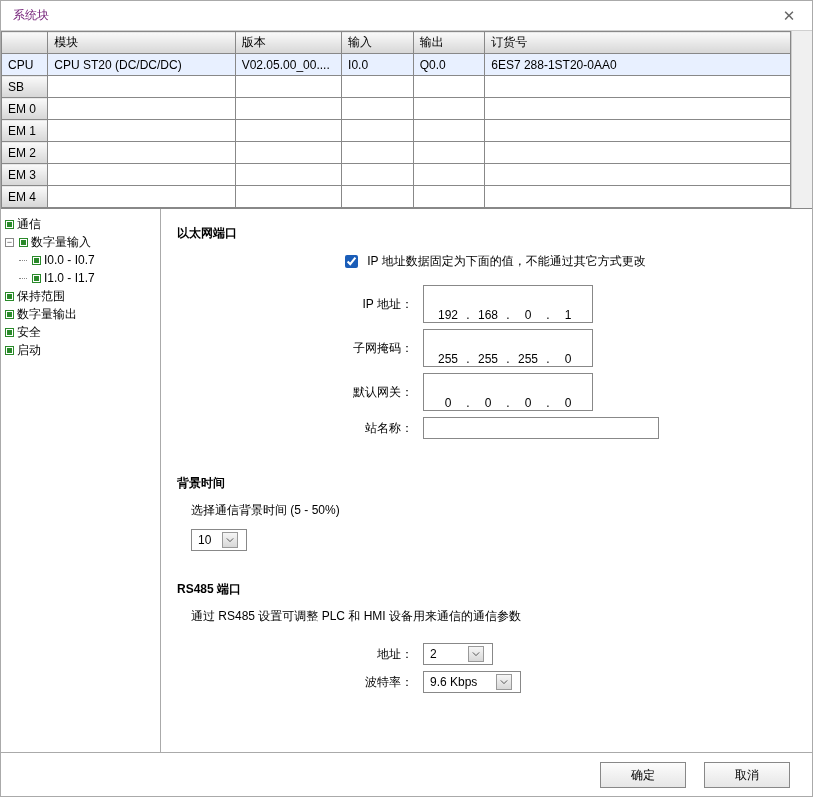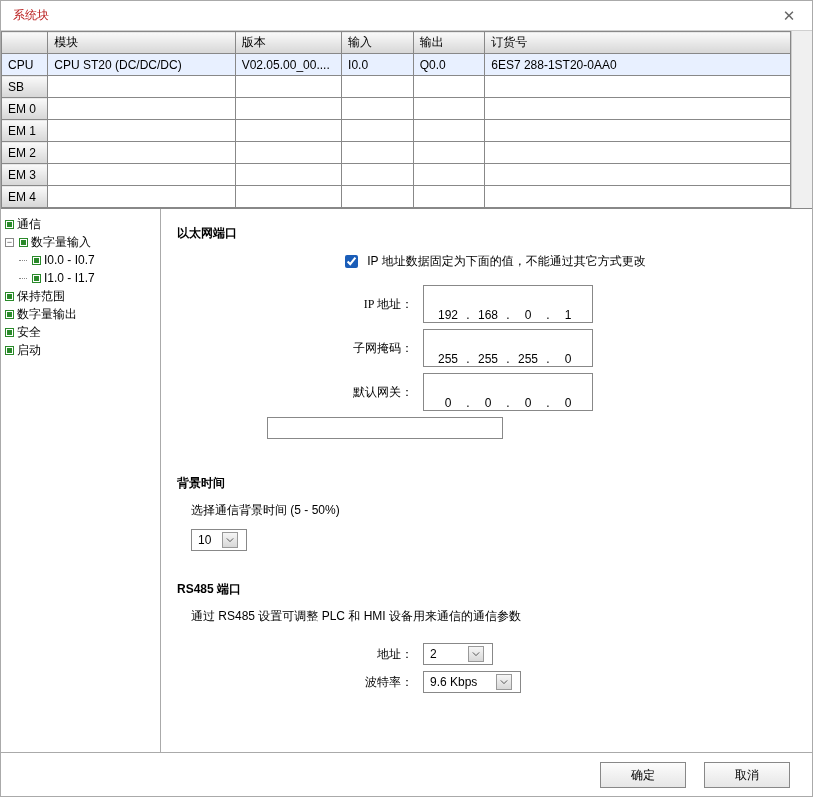--- a/index.html
+++ b/index.html
@@ -1,19 +1,19 @@
 <!DOCTYPE html>
 <html><head>
 <meta charset="utf-8">
 <style>
   * { box-sizing: border-box; }
   html, body { margin:0; padding:0; font-family: "Microsoft YaHei", Tahoma, Arial, sans-serif; font-size:12px; color:#000; background:#fff; height:100%; }
   .dialog { width:813px; height:797px; border:1px solid #aaa; background:#fff; display:flex; flex-direction:column; position:relative; }
   .titlebar { height:30px; border-bottom:1px solid #d0d0d0; display:flex; align-items:center; padding:0 8px; }
-  .titlebar .title { flex:1; padding-left:4px; color:#b91c1c; }
+  .titlebar .title { flex:1; padding-left:4px; color:#701a75; }
   .close-x { width:30px; text-align:center; color:#666; cursor:pointer; font-size:15px; }
   .module-area { border-bottom:1px solid #888; display:flex; }
   table.modules { border-collapse:collapse; width:100%; }
   table.modules th, table.modules td { border:1px solid #888; height:22px; padding:0 6px; font-weight:normal; text-align:left; white-space:nowrap; overflow:hidden; }
   table.modules th { background:linear-gradient(#fafafa,#d6d6d6); }
   table.modules td.rowhdr { background:linear-gradient(#fafafa,#d6d6d6); width:40px; }
   table.modules tr.selected td { background:#e8f0ff; }
   col.c0{width:44px;} col.c1{width:178px;} col.c2{width:98px;} col.c3{width:68px;} col.c4{width:68px;} col.c5{width:290px;}
   .vscroll { width:22px; background:#f0f0f0; border-left:1px solid #ccc; }
   .body-area { flex:1; display:flex; border-top:0; min-height:0; }
@@ -22,21 +22,21 @@
   .tree .indent1 { padding-left:14px; }
   .tree .toggle { width:9px; height:9px; border:1px solid #888; display:inline-flex; align-items:center; justify-content:center; font-size:9px; line-height:7px; color:#555; margin-right:2px;}
   .tree .check { width:9px; height:9px; border:1px solid #2a8a2a; display:inline-block; background:#fff; position:relative; flex:0 0 auto;}
   .tree .check::after { content:""; position:absolute; left:1px; top:1px; right:1px; bottom:1px; background:#2a8a2a; }
   .tree .leaf-dots::before { content:""; display:inline-block; width:8px; border-top:1px dotted #888; margin-right:2px; vertical-align:middle;}
   .content { flex:1; padding:10px 16px 6px 16px; overflow:auto; position:relative; }
   .section-title { font-weight:bold; margin:6px 0 10px 0; }
   .checkbox-row { display:flex; align-items:center; gap:6px; margin:4px 0 14px 14px;justify-content:center; }
   .checkbox-row input { accent-color:#1a5db8; }
   .form-row { display:flex; align-items:center; margin:6px 0; }
-  .form-row .label { width:156px; text-align:right; padding-right:10px;font-family:Liberation Serif, serif; }
+  .form-row .label { width:156px; text-align:right; padding-right:10px; }
   .ip-box { border:1px solid #888; height:38px; width:170px; display:flex; align-items:flex-end; justify-content:center; background:#fff; }
   .ip-box span.oct { width:30px; text-align:center; }
   .ip-box span.dot { width:10px; text-align:center; }
   .text-input { border:1px solid #888; height:22px; width:236px; background:#fff; }
   .combo { border:1px solid #888; height:22px; background:#fff; display:flex; align-items:center; justify-content:space-between; padding:0 8px 0 6px; }
   .combo .arrow { width:16px; height:16px; background:linear-gradient(#f6f6f6,#d8d8d8); border:1px solid #999; display:flex; align-items:center; justify-content:center; }
   .combo .arrow svg{width:8px;height:8px;}
   .subtext { margin:6px 0 10px 14px; }
   .footer { height:44px; border-top:1px solid #aaa; display:flex; align-items:center; justify-content:flex-end; gap:18px; padding:0 22px; }
   .btn { width:86px; height:26px; border:1px solid #888; background:linear-gradient(#fcfcfc,#e6e6e6); text-align:center; line-height:24px; cursor:pointer;}
@@ -209,20 +209,21 @@
           <span class="oct">0</span>
             <span class="dot">.</span>
           <span class="oct">0</span>
             <span class="dot">.</span>
           <span class="oct">0</span>
             <span class="dot">.</span>
           <span class="oct">0</span>
         </div>
       </div>
       <div class="form-row" style="margin-left:90px">
+        <span class="label">站名称：</span>
         <div class="text-input"></div>
       </div>
 
       <div class="section-title" style="margin-top:36px">背景时间</div>
       <div class="subtext">选择通信背景时间 (5 - 50%)</div>
       <div style="margin-left:14px">
         <div class="combo" style="width:56px">
           <span>10</span>
           <span class="arrow">
               <svg viewBox="0 0 10 10">

